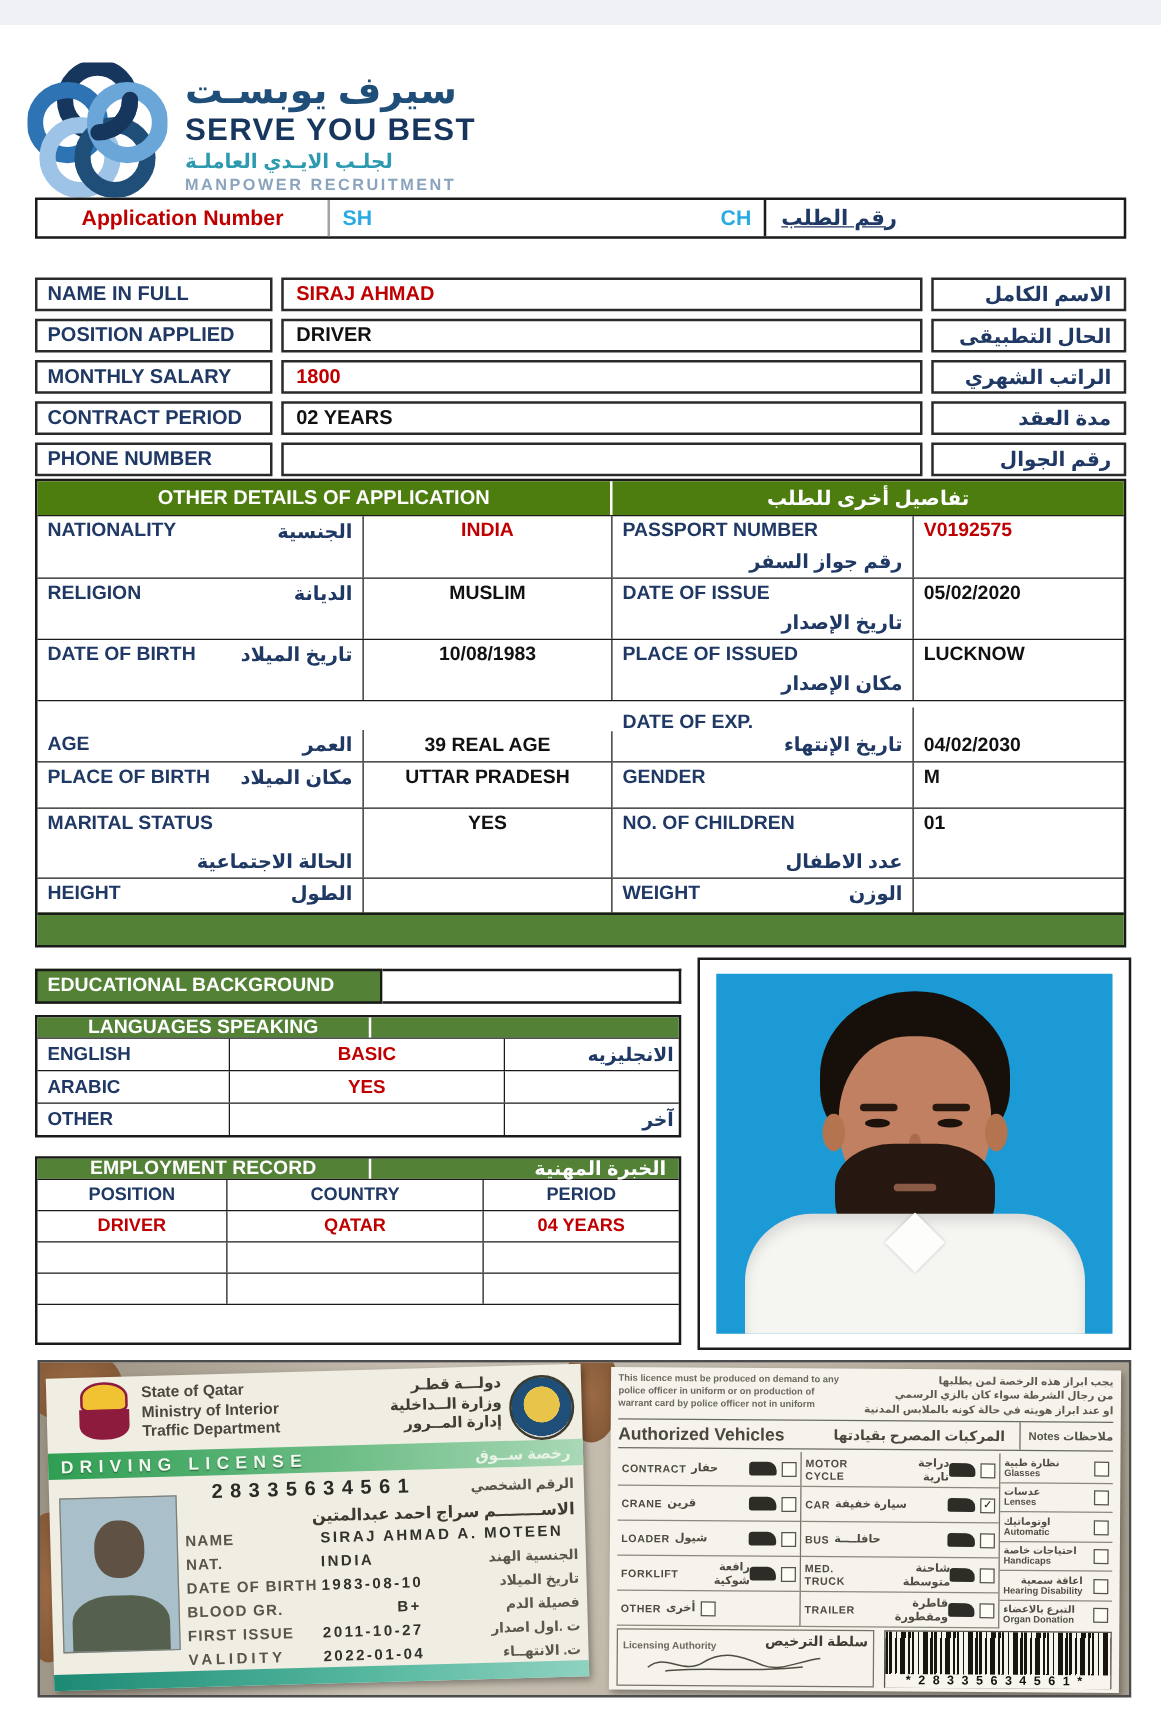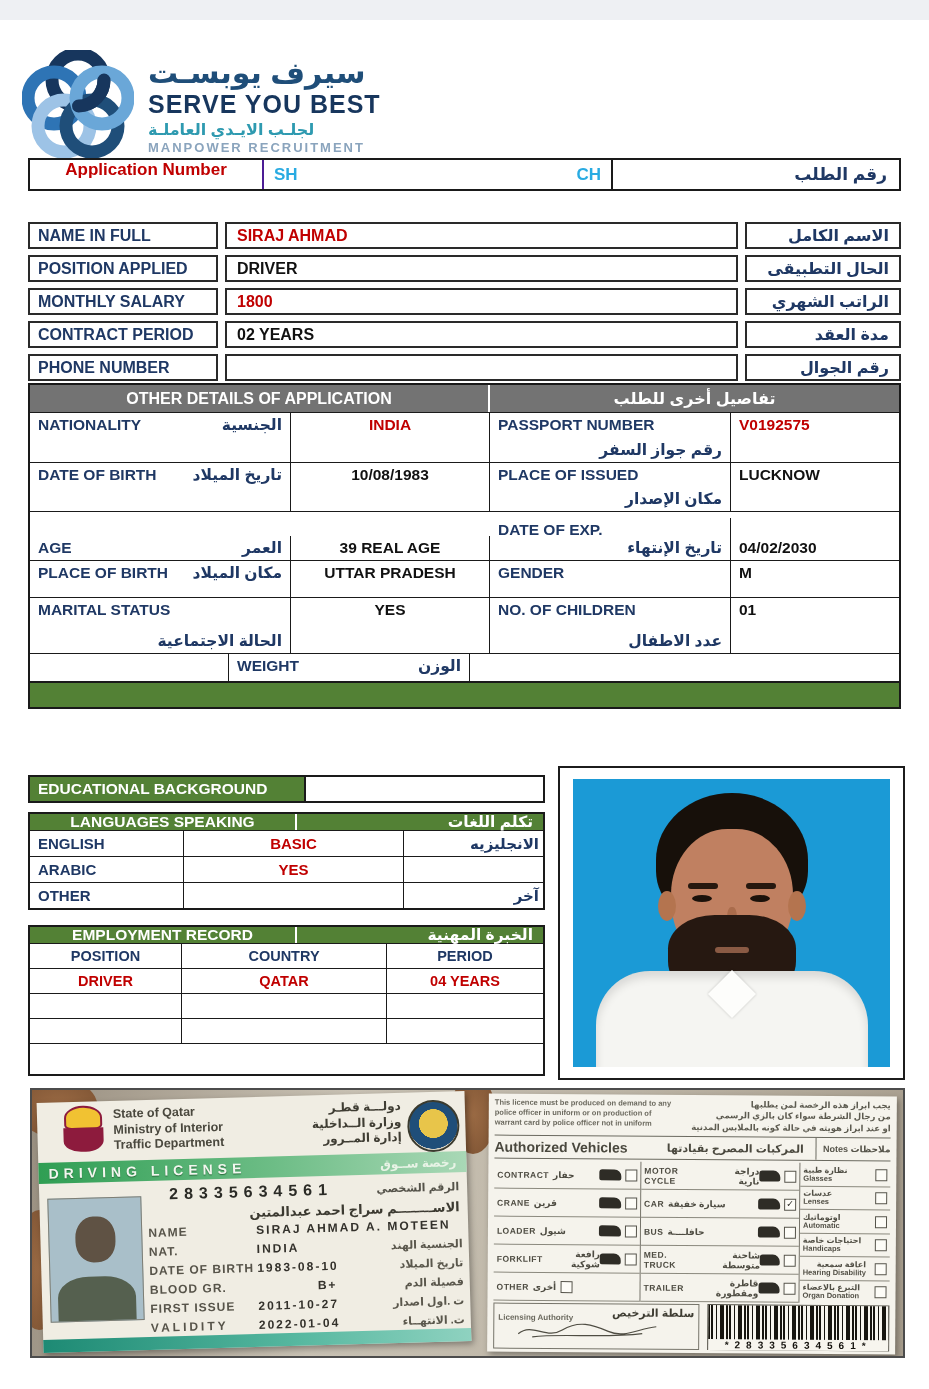--- a/index.html
+++ b/index.html
@@ -17,35 +17,35 @@
   .logo-en2{font-size:13px;font-weight:bold;color:#8aa4bd;letter-spacing:2px;margin-top:2px;}
 
   
   .bx{border:2px solid #1a1a1a;box-sizing:border-box;background:#fff;}
   .navy{color:#1f3864;font-weight:bold;}
   .red{color:#c00000 !important;}
   .cyan{color:#29abe2 !important;}
 
   
   .appnum{left:28px;top:158px;width:873px;height:33px;display:flex;}
-  .appnum .c1{width:232px;border-right:2px solid #4c1d95;display:flex;justify-content:center;}
+  .appnum .c1{width:232px;border-right:2px solid #a3a3a3;display:flex;align-items:center;justify-content:center;}
   .appnum .c2{flex:1;border-right:2px solid #1a1a1a;display:flex;align-items:center;justify-content:space-between;padding:0 10px;}
-  .appnum .c3{width:262px;display:flex;align-items:center;justify-content:flex-end;padding:0 12px;}
+  .appnum .c3{width:262px;display:flex;align-items:center;justify-content:flex-start;padding:0 12px;text-decoration:underline;}
   .appnum span{font-size:17px;font-weight:bold;}
 
   
   .sumrow{display:flex;height:27px;margin-bottom:6px;}
   .sumrow>div{box-sizing:border-box;border:2px solid #2a2a2a;background:#fff;display:flex;align-items:center;}
   .sumrow .l{width:190px;margin-right:7px;padding-left:8px;font-size:16px;font-weight:bold;}
   .sumrow .v{width:513px;margin-right:7px;padding-left:10px;font-size:16px;font-weight:bold;color:#111;}
   .sumrow .a{width:156px;justify-content:flex-end;padding-right:10px;font-size:16px;font-weight:bold;}
 
   
   .od{left:28px;top:383px;width:873px;border:2px solid #1a1a1a;background:#fff;box-sizing:border-box;}
-  .od-header{display:flex;height:27px;background:#737373;color:#fff;}
+  .od-header{display:flex;height:27px;background:#4d7c0f;color:#fff;}
   .od-header>div{display:flex;align-items:center;justify-content:center;font-weight:bold;font-size:16px;}
   .od-header .h1{width:460px;border-right:2px solid #fff;box-sizing:border-box;}
   .od-header .h2{flex:1;}
   .od-r{display:flex;border-top:1.5px solid #1a1a1a;box-sizing:border-box;}
   .od-c{box-sizing:border-box;padding:3px 8px;font-size:15.5px;font-weight:bold;}
   .od-c1{width:261px;border-right:1.5px solid #1a1a1a;display:flex;justify-content:space-between;align-items:flex-start;}
   .od-c2{width:199px;border-right:1.5px solid #1a1a1a;display:flex;justify-content:center;align-items:flex-start;color:#111;}
   .od-c3{width:241px;border-right:1.5px solid #1a1a1a;display:flex;justify-content:space-between;align-items:flex-start;}
   .od-c4{flex:1;color:#111;}
   .stack{flex-direction:column;}
@@ -266,20 +266,34 @@
       <div class="od-c od-c2">
           <span class="red">INDIA</span>
         </div>
       <div class="od-c od-c3 stack">
           <span class="navy">PASSPORT NUMBER</span>
           <span class="navy ar" dir="rtl">رقم جواز السفر</span>
         </div>
       <div class="od-c od-c4"><span class="red">V0192575</span></div>
     </div>
 
+    <div class="od-r" style="height:49px;">
+      <div class="od-c od-c1">
+          <span class="navy">RELIGION</span>
+          <span class="navy" dir="rtl">الديانة</span>
+        </div>
+      <div class="od-c od-c2">
+          <span>MUSLIM</span>
+        </div>
+      <div class="od-c od-c3 stack">
+          <span class="navy">DATE OF ISSUE</span>
+          <span class="navy ar" dir="rtl">تاريخ الإصدار</span>
+        </div>
+      <div class="od-c od-c4"><span>05/02/2020</span></div>
+    </div>
 
     <div class="od-r" style="height:49px;">
       <div class="od-c od-c1">
           <span class="navy">DATE OF BIRTH</span>
           <span class="navy" dir="rtl">تاريخ الميلاد</span>
         </div>
       <div class="od-c od-c2">
           <span>10/08/1983</span>
         </div>
       <div class="od-c od-c3 stack">
@@ -327,20 +341,24 @@
           <span>YES</span>
         </div>
       <div class="od-c od-c3 stack">
           <span class="navy">NO. OF CHILDREN</span>
           <span class="navy ar" dir="rtl">عدد الاطفال</span>
         </div>
       <div class="od-c od-c4"><span>01</span></div>
     </div>
 
     <div class="od-r" style="height:28px;">
+      <div class="od-c od-c1">
+          <span class="navy">HEIGHT</span>
+          <span class="navy" dir="rtl">الطول</span>
+        </div>
       <div class="od-c od-c2">
           <span></span>
         </div>
       <div class="od-c od-c3">
           <span class="navy">WEIGHT</span>
           <span class="navy" dir="rtl">الوزن</span>
         </div>
       <div class="od-c od-c4"><span></span></div>
     </div>
 
@@ -351,23 +369,20 @@
     <div class="g">
         <span>EDUCATIONAL BACKGROUND</span>
       </div>
     <div class="w"></div>
   </div>
 
   <div class="abs tbl" style="left:28px;top:812px;width:517px;">
     <div class="ghead">
       <div class="gh1">
           <span>LANGUAGES SPEAKING</span>
-        </div>
-      <div class="gh2">
-          <span dir="rtl">تكلم اللغات</span>
         </div>
     </div>
     <div class="lrow">
       <div class="lc1">
           <span class="navy">ENGLISH</span>
         </div>
       <div class="lc2">
           <span>BASIC</span>
         </div>
       <div class="lc3">

